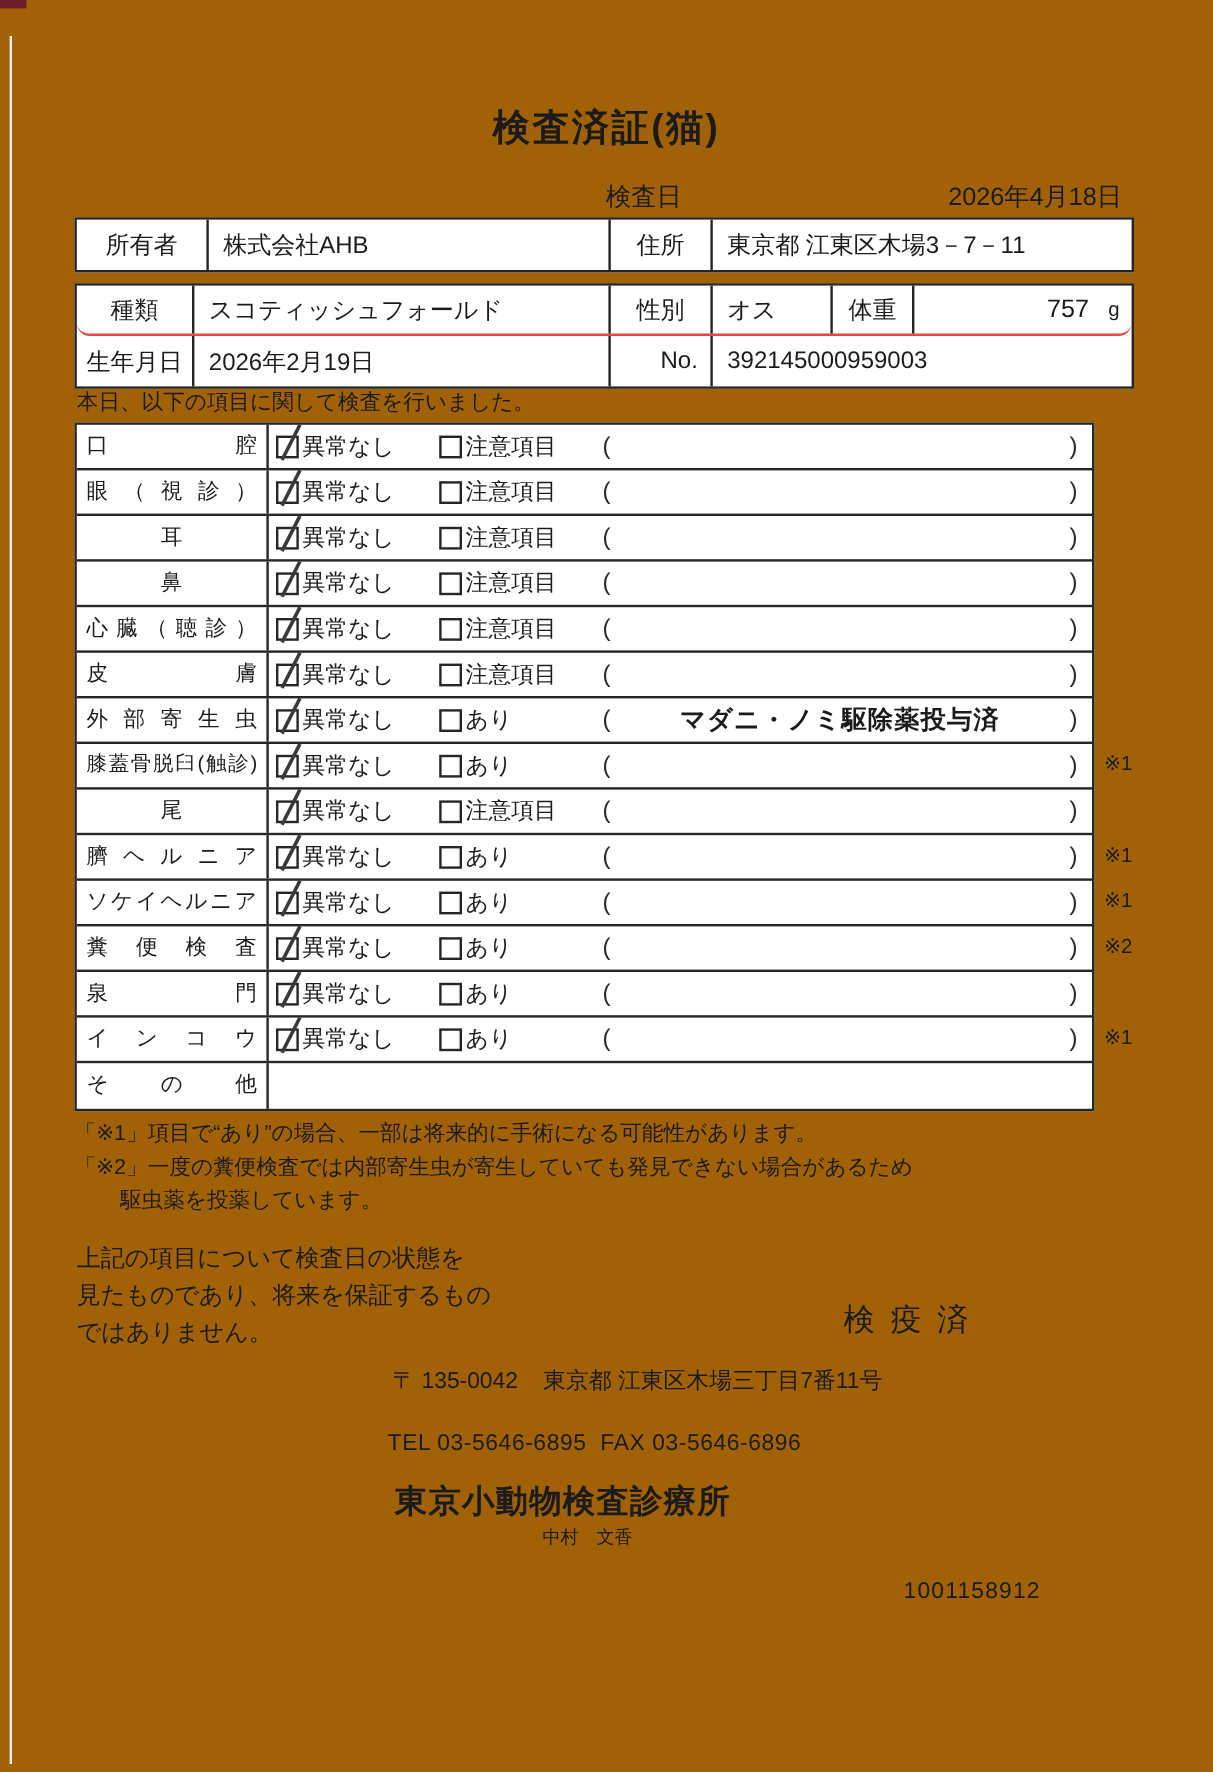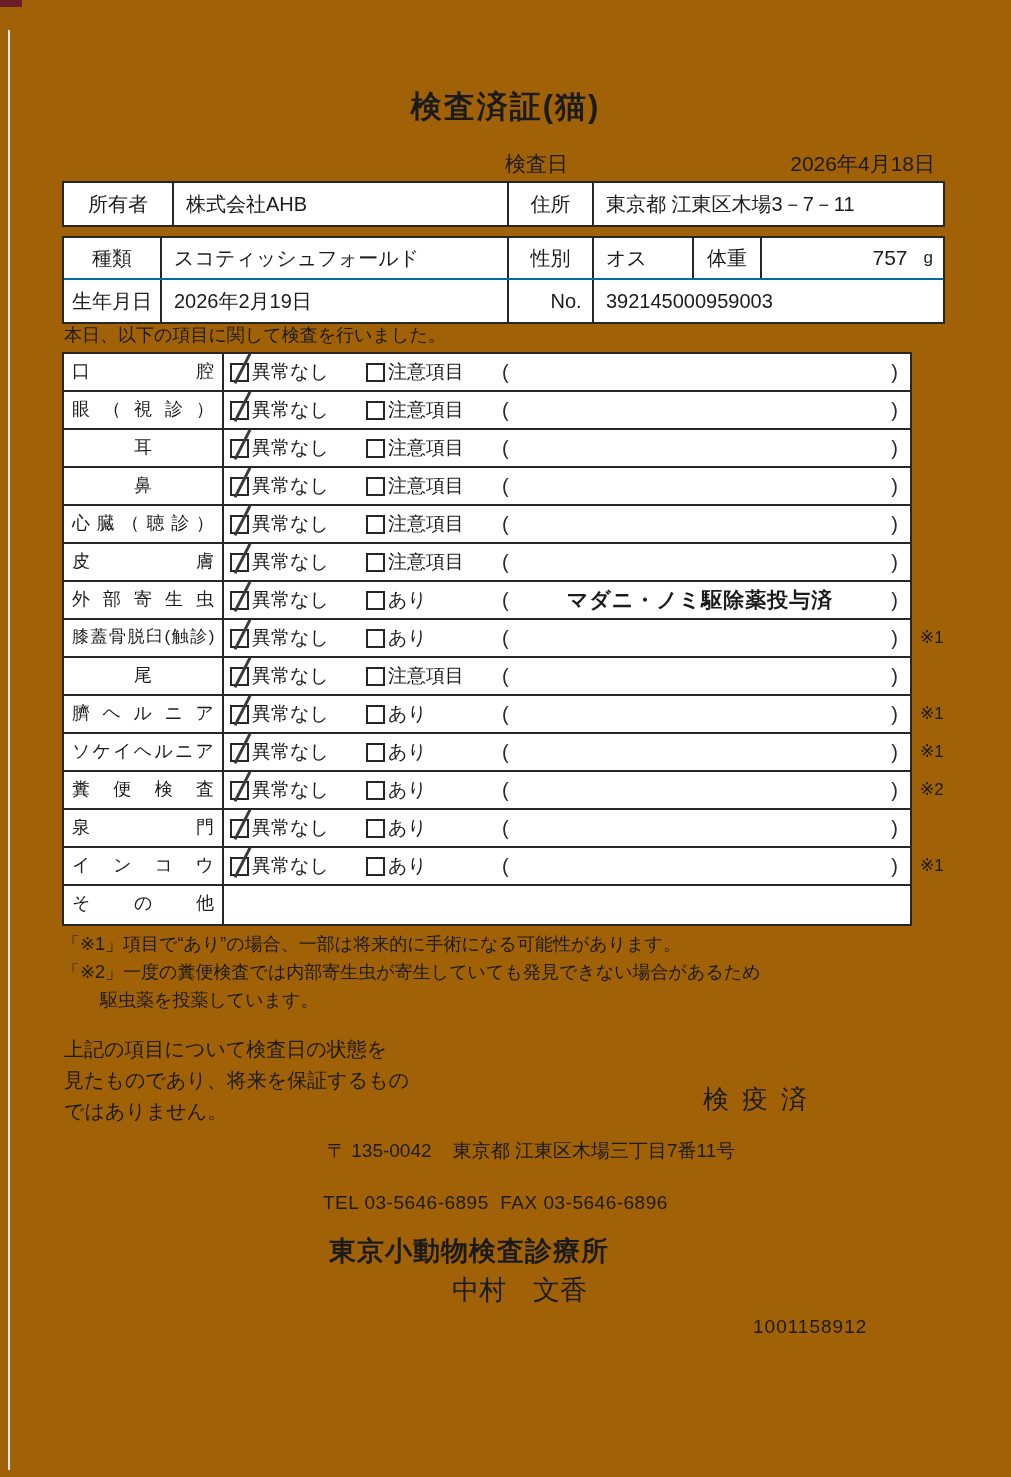--- a/index.html
+++ b/index.html
@@ -18,21 +18,21 @@
   
   .htable{border:2px solid #262626;box-sizing:border-box;background:#fff;}
   .hrow{display:grid;height:42px;box-sizing:border-box;}
   .hrow > div{display:flex;align-items:center;box-sizing:border-box;font-size:20px;border-left:2px solid #262626;overflow:hidden;white-space:nowrap;text-align:center;}
   .hrow > div:first-child{border-left:none;}
   .hcl{justify-content:center;}
   .hcv{padding-left:12px;}
   .owner-table{left:62px;top:181px;width:883px;}
   .owner-table .hrow{grid-template-columns:108px 335px 85px 1fr;}
   .info-table{left:62px;top:236px;width:883px;}
-  .row-breed{grid-template-columns:96px 347px 85px 100px 68px 1fr;border-bottom:2px solid #0369a1;}
+  .row-breed{grid-template-columns:96px 347px 85px 100px 68px 1fr;border-bottom:2px solid #ef4444;border-radius:11px;}
   .row-birth{grid-template-columns:96px 347px 85px 1fr;}
   .weight-cell{justify-content:flex-end;padding-right:10px;}
   .weight-val{font-size:21px;}
   .weight-unit{font-size:17px;margin-left:16px;}
   .no-label{font-size:18px;padding-left:31px;}
   .breed-val{font-size:19px;}
 
   .intro{left:64px;top:323px;font-size:18px;}
 
   
@@ -55,21 +55,21 @@
 
   .footnotes{left:62px;top:930px;font-size:18px;line-height:28px;}
   .fn-indent{padding-left:38px;}
 
   .statement{left:64px;top:1034px;font-size:20px;font-weight:400;line-height:31px;}
   .stamp{left:703px;top:1082px;font-size:26px;letter-spacing:13px;white-space:nowrap;}
 
   .postal{left:327px;top:1138px;font-size:19px;white-space:pre;}
   .tel{left:323px;top:1192px;font-size:19px;letter-spacing:0.5px;white-space:pre;}
   .clinic-name{left:329px;top:1233px;font-size:27px;font-weight:700;letter-spacing:1px;}
-  .vet-name{left:452px;top:1272px;font-size:27px;white-space:pre;}
+  .vet-name{left:452px;top:1272px;font-size:15px;white-space:pre;}
   .serial{left:753px;top:1316px;font-size:19px;letter-spacing:1px;}
 </style>
 </head>
 <body>
 
 <div class="page">
 
   <div class="abs corner-mark"></div>
   <div class="abs scan-edge"></div>
 

